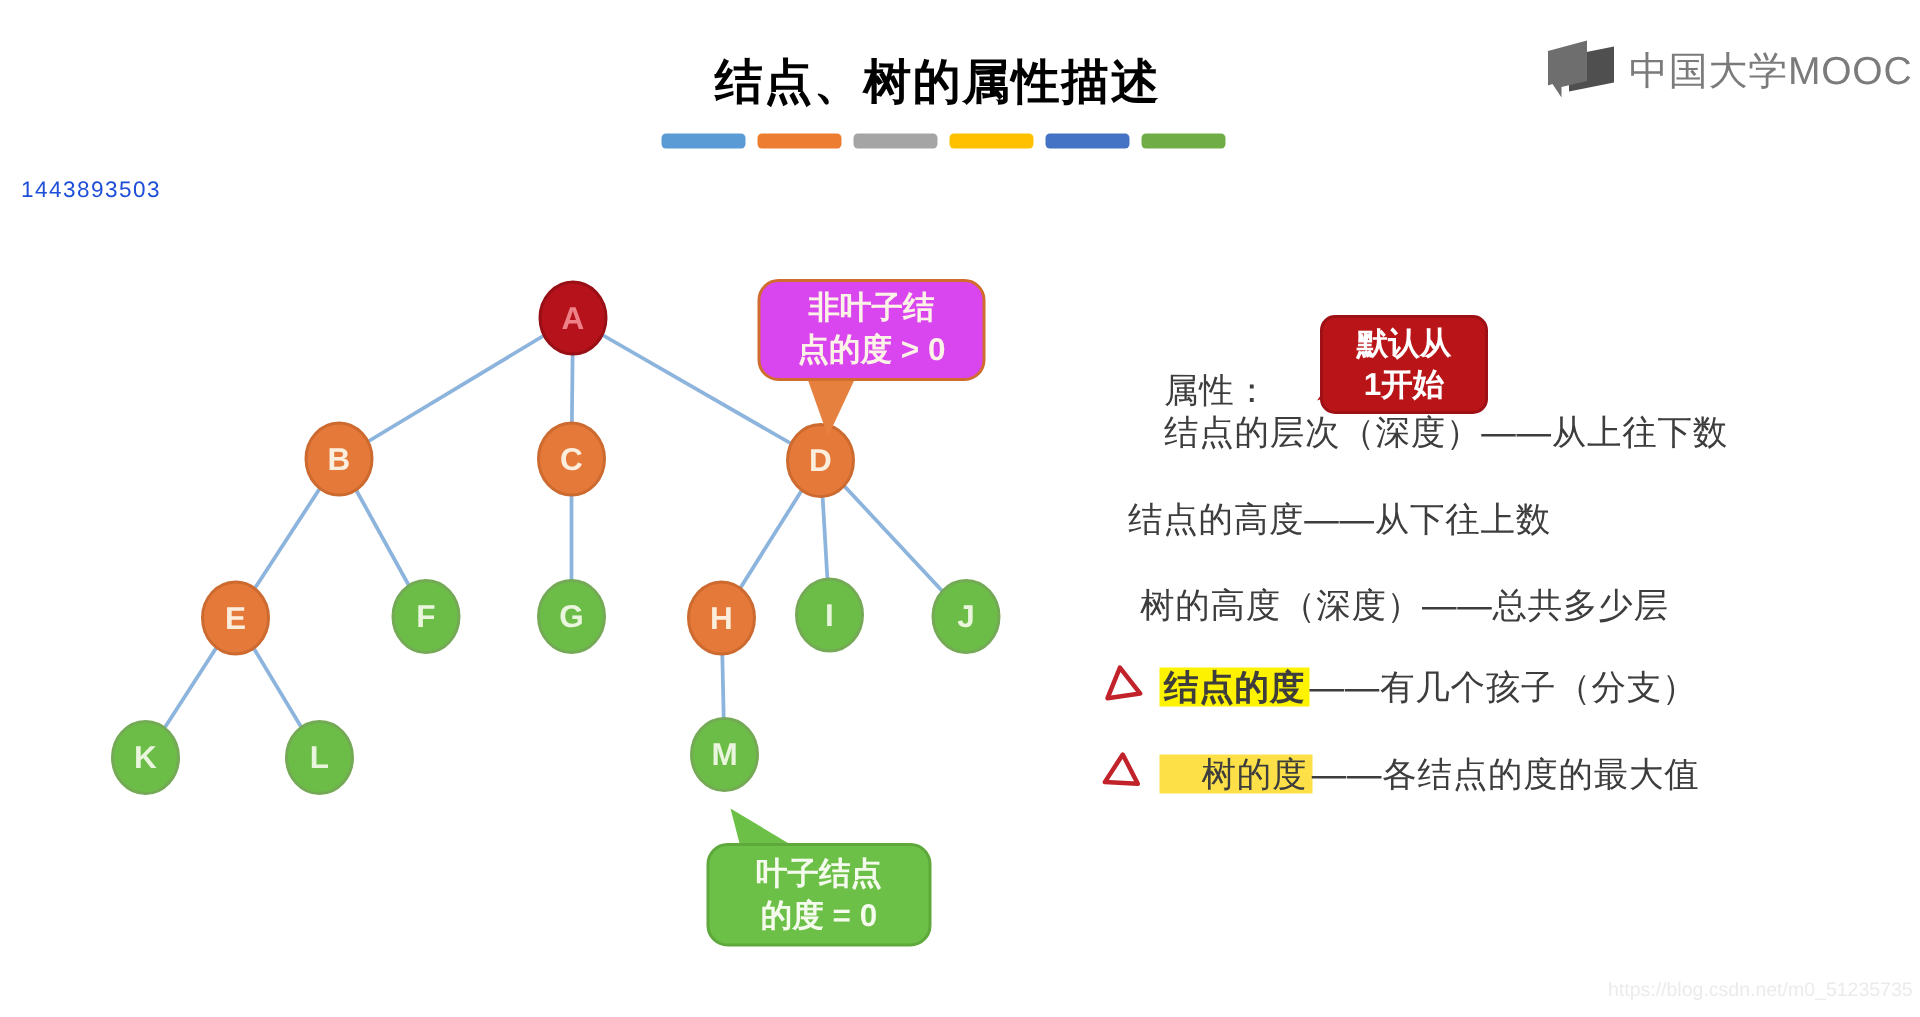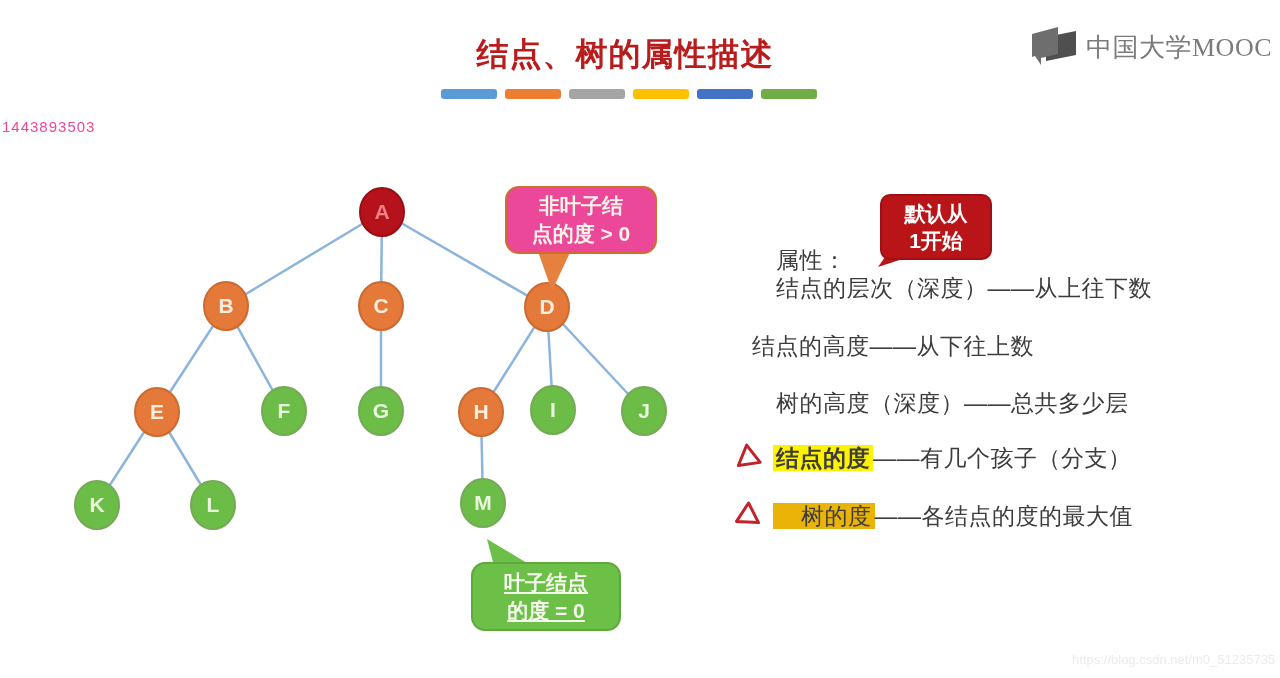--- a/index.html
+++ b/index.html
@@ -6,50 +6,50 @@
   #stage{
     position:relative;width:1280px;height:678px;background:#ffffff;
     overflow:hidden;font-family:"Liberation Sans","DejaVu Sans",sans-serif;
   }
   .slide-title{
     position:absolute;left:375px;top:33px;width:500px;text-align:center;
     font-size:32px;font-weight:bold;letter-spacing:1px;white-space:nowrap;
   }
   .underline{position:absolute;left:441px;top:89px;display:flex;gap:8px;}
   .underline .bar{width:56px;height:10px;border-radius:3px;}
-  .logo{position:absolute;left:1030px;top:24px;display:flex;align-items:center;gap:8px;font-family:Liberation Serif, serif;}
+  .logo{position:absolute;left:1030px;top:24px;display:flex;align-items:center;gap:8px;}
   .logo-text{font-size:26px;color:#7b7b7b;letter-spacing:0.5px;}
-  .wm-left{position:absolute;left:2px;top:118px;font-size:15px;color:#ec4899;letter-spacing:1px;}
+  .wm-left{position:absolute;left:14px;top:118px;font-size:15px;color:#1d4ed8;letter-spacing:1px;}
   .wm-bottom{position:absolute;left:1072px;top:652px;font-size:13px;color:#ebebeb;}
   #tree-svg{position:absolute;left:0;top:0;}
   .callout{
     position:absolute;text-align:center;font-weight:bold;color:#ffffff;
     display:flex;flex-direction:column;justify-content:center;
   }
   .callout .cl-line{display:block;white-space:nowrap;}
   .co-nonleaf{left:505px;top:186px;width:148px;height:64px;border-radius:14px;font-size:21px;line-height:28px;color:#fcf3e6;}
   .co-default{left:880px;top:194px;width:108px;height:62px;border-radius:10px;font-size:21px;line-height:27px;}
-  .co-leaf{left:471px;top:562px;width:146px;height:65px;border-radius:14px;font-size:21px;line-height:28px;color:#f4fbec;text-decoration:underline;}
+  .co-leaf{left:471px;top:562px;width:146px;height:65px;border-radius:14px;font-size:21px;line-height:28px;color:#f4fbec;}
   .prop-line{
     position:absolute;font-size:23px;color:#3d3d3d;letter-spacing:0.5px;
     white-space:nowrap;
     text-align:center;
   }
   .degree-line{display:flex;align-items:center;gap:11px;}
   .tri-icon{flex:0 0 auto;}
   .hl{padding:0 3px;}
 </style>
 </head>
 <body>
 
 <div id="stage">
 
   <div class="wm-left">1443893503</div>
 
-  <div class="slide-title" style="color: #b91c1c;">结点、树的属性描述</div>
+  <div class="slide-title" style="color: #000000;">结点、树的属性描述</div>
 
   <div class="underline">
       <span class="bar" style="background: rgb(91, 155, 213);"></span>
       <span class="bar" style="background: rgb(237, 125, 49);"></span>
       <span class="bar" style="background: rgb(165, 165, 165);"></span>
       <span class="bar" style="background: rgb(255, 192, 0);"></span>
       <span class="bar" style="background: rgb(68, 114, 196);"></span>
       <span class="bar" style="background: rgb(112, 173, 71);"></span>
     </div>
 
@@ -126,53 +126,53 @@
       </g>
       <g>
         <ellipse cx="483" cy="503" rx="22" ry="24" fill="#6cbd47" stroke="#74aa55" stroke-width="2"></ellipse>
         <text x="483" y="510" text-anchor="middle" font-size="21" font-weight="bold" fill="#e9f5dc">M</text>
       </g>
       <polygon points="536,246 573,246 552,291" fill="#e5803f"></polygon>
       <polygon points="890,250 918,254 878,267" fill="#b91418"></polygon>
       <polygon points="494,566 532,566 487,539" fill="#6cbf47"></polygon>
     </svg>
 
-  <div class="callout co-nonleaf" style="background: #ec4899; border: 2px solid rgb(207, 108, 46);">
+  <div class="callout co-nonleaf" style="background: #d946ef; border: 2px solid rgb(207, 108, 46);">
     <span class="cl-line">非叶子结</span>
     <span class="cl-line">点的度 &gt; 0</span>
   </div>
 
-  <div class="callout co-default" style="background: rgb(185, 20, 24); border: 2px solid rgb(157, 16, 21);">
+  <div class="callout co-default" style="background: rgb(185, 20, 24); border: 2px solid rgb(157, 16, 21); margin-top: 16px;">
     <span class="cl-line">默认从</span>
     <span class="cl-line">1开始</span>
   </div>
 
   <div class="callout co-leaf" style="background: rgb(108, 191, 71); border: 2px solid rgb(95, 169, 60);">
     <span class="cl-line">叶子结点</span>
     <span class="cl-line">的度 = 0</span>
   </div>
 
   <div class="prop-line" style="left:776px;top:245px;">属性：</div>
   <div class="prop-line" style="left:776px;top:273px;">结点的层次（深度）——从上往下数</div>
   <div class="prop-line" style="left:752px;top:331px;">结点的高度——从下往上数</div>
-  <div class="prop-line" style="left:776px;top:388px;">树的高度（深度）——总共多少层</div>
+  <div class="prop-line" style="left:760px;top:388px;">树的高度（深度）——总共多少层</div>
 
   <div class="prop-line degree-line" style="left:734px;top:442px;">
     <span class="tri-icon">
       <svg width="28" height="26" viewBox="0 0 28 26" style="transform:rotate(-8deg);">
         <polygon points="14,3 25,22 3,22" fill="none" stroke="#c2222a" stroke-width="3" stroke-linejoin="round"></polygon>
       </svg>
     </span>
     <span><span class="hl" style="background: rgb(253, 242, 0); font-weight: bold;">结点的度</span><span>——有几个孩子（分支）</span></span>
   </div>
 
   <div class="prop-line degree-line" style="left:734px;top:500px;">
     <span class="tri-icon">
       <svg width="28" height="26" viewBox="0 0 28 26" style="transform:rotate(3deg);">
         <polygon points="14,3 25,22 3,22" fill="none" stroke="#c2222a" stroke-width="3" stroke-linejoin="round"></polygon>
       </svg>
     </span>
-    <span><span class="hl" style="background: #eab308; padding-left: 28px;">树的度</span><span>——各结点的度的最大值</span></span>
+    <span><span class="hl" style="background: #fde047; padding-left: 28px;">树的度</span><span>——各结点的度的最大值</span></span>
   </div>
 
   <div class="wm-bottom">https://blog.csdn.net/m0_51235735</div>
 
 </div>
 
 </body></html>

